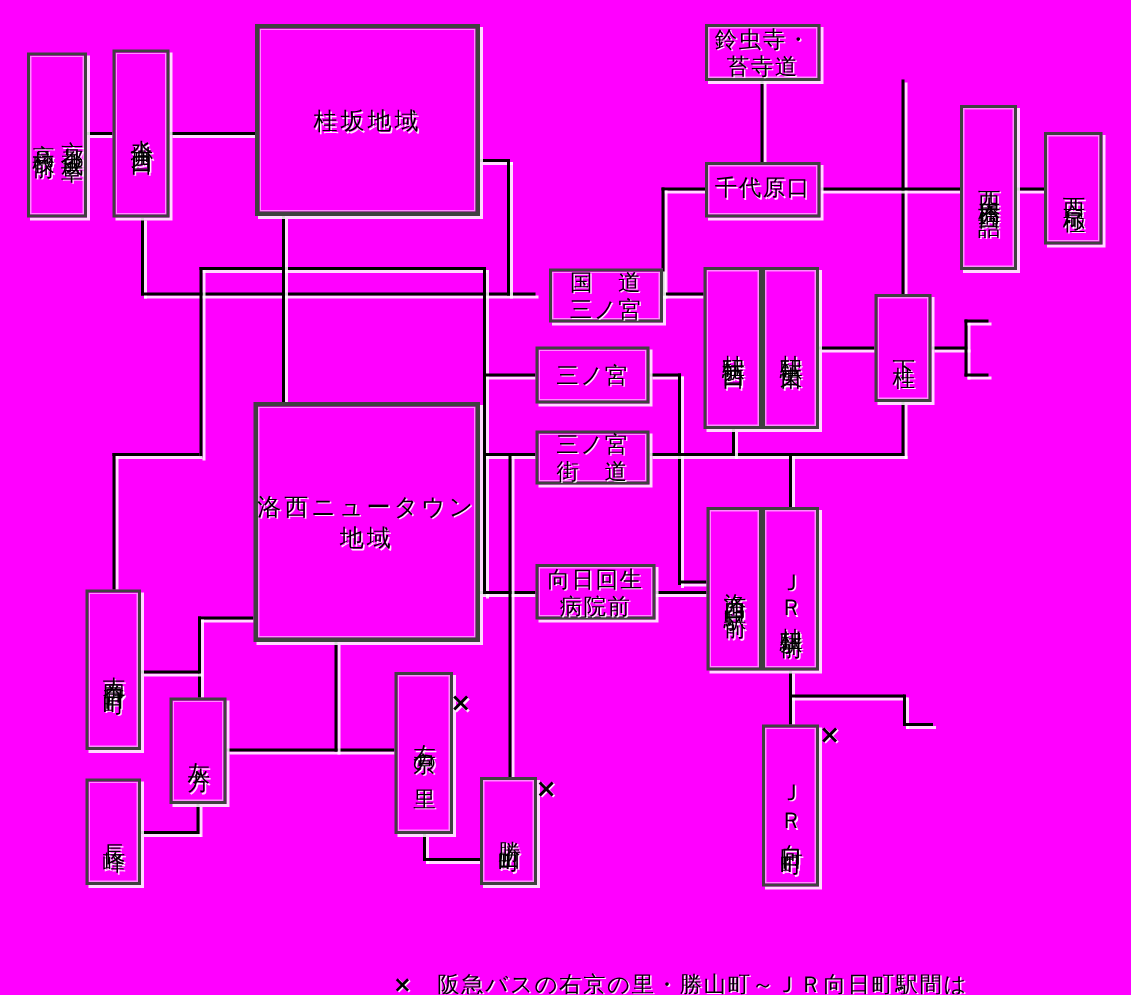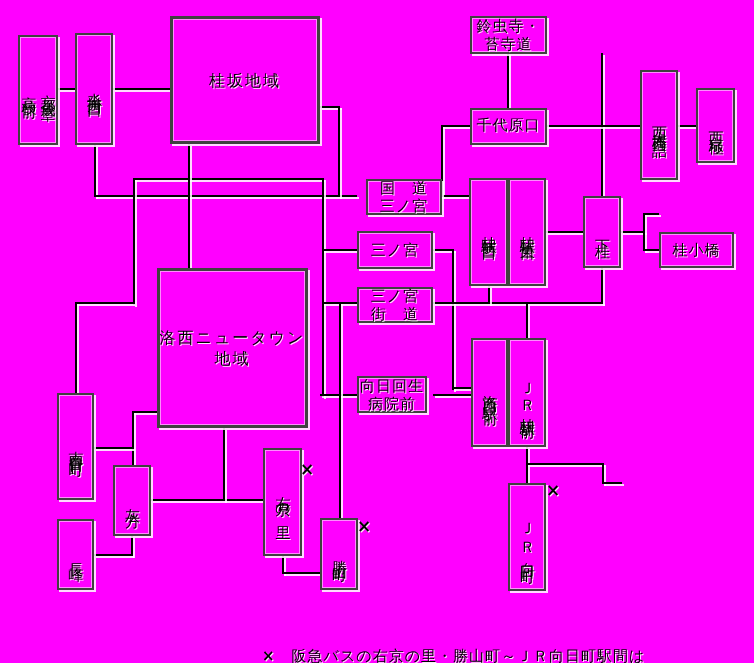--- a/index.html
+++ b/index.html
@@ -106,23 +106,22 @@
     <div class="node h" style="left: 357px; top: 287px; width: 76px; height: 36px;"><div class="ln">三ノ宮</div><div class="ln">街　道</div></div>
     <div class="node v" style="left: 469px; top: 178px; width: 39px; height: 108px;">
       <div class="ln">桂駅西口</div>
     </div>
     <div class="node v" style="left: 508px; top: 178px; width: 38px; height: 108px;">
       <div class="ln">桂駅東口</div>
     </div>
     <div class="node v" style="left: 583px; top: 196px; width: 38px; height: 72px;">
       <div class="ln">下桂</div>
     </div>
-    <div class="node h" style="left: 659px; top: 232px; width: 75px; height: 36px;"><div class="ln">桂小橋</div></div>
-    <div class="node h big" style="left: 157px; top: 268px; width: 151px; height: 160px;"><div class="ln">洛西ニュータウン</div><div class="ln">地域</div></div>
-    <div class="node h" style="left: 357px; top: 376px; width: 70px; height: 37px;"><div class="ln">向日回生</div><div class="ln">病院前</div></div>
+    <div class="node h big" style="left: 169px; top: 268px; width: 151px; height: 160px;"><div class="ln">洛西ニュータウン</div><div class="ln">地域</div></div>
+    <div class="node h" style="left: 357px; top: 376px; width: 80px; height: 37px;"><div class="ln">向日回生</div><div class="ln">病院前</div></div>
     <div class="node v" style="left: 471px; top: 338px; width: 37px; height: 109px;">
       <div class="ln">洛西口駅前</div>
     </div>
     <div class="node v" style="left: 508px; top: 338px; width: 38px; height: 109px; letter-spacing: 2px;">
       <div class="ln">ＪＲ桂川駅前</div>
     </div>
     <div class="node v" style="left: 57px; top: 393px; width: 37px; height: 107px;">
       <div class="ln">南春日町</div>
     </div>
     <div class="node v" style="left: 113px; top: 465px; width: 38px; height: 71px;">

